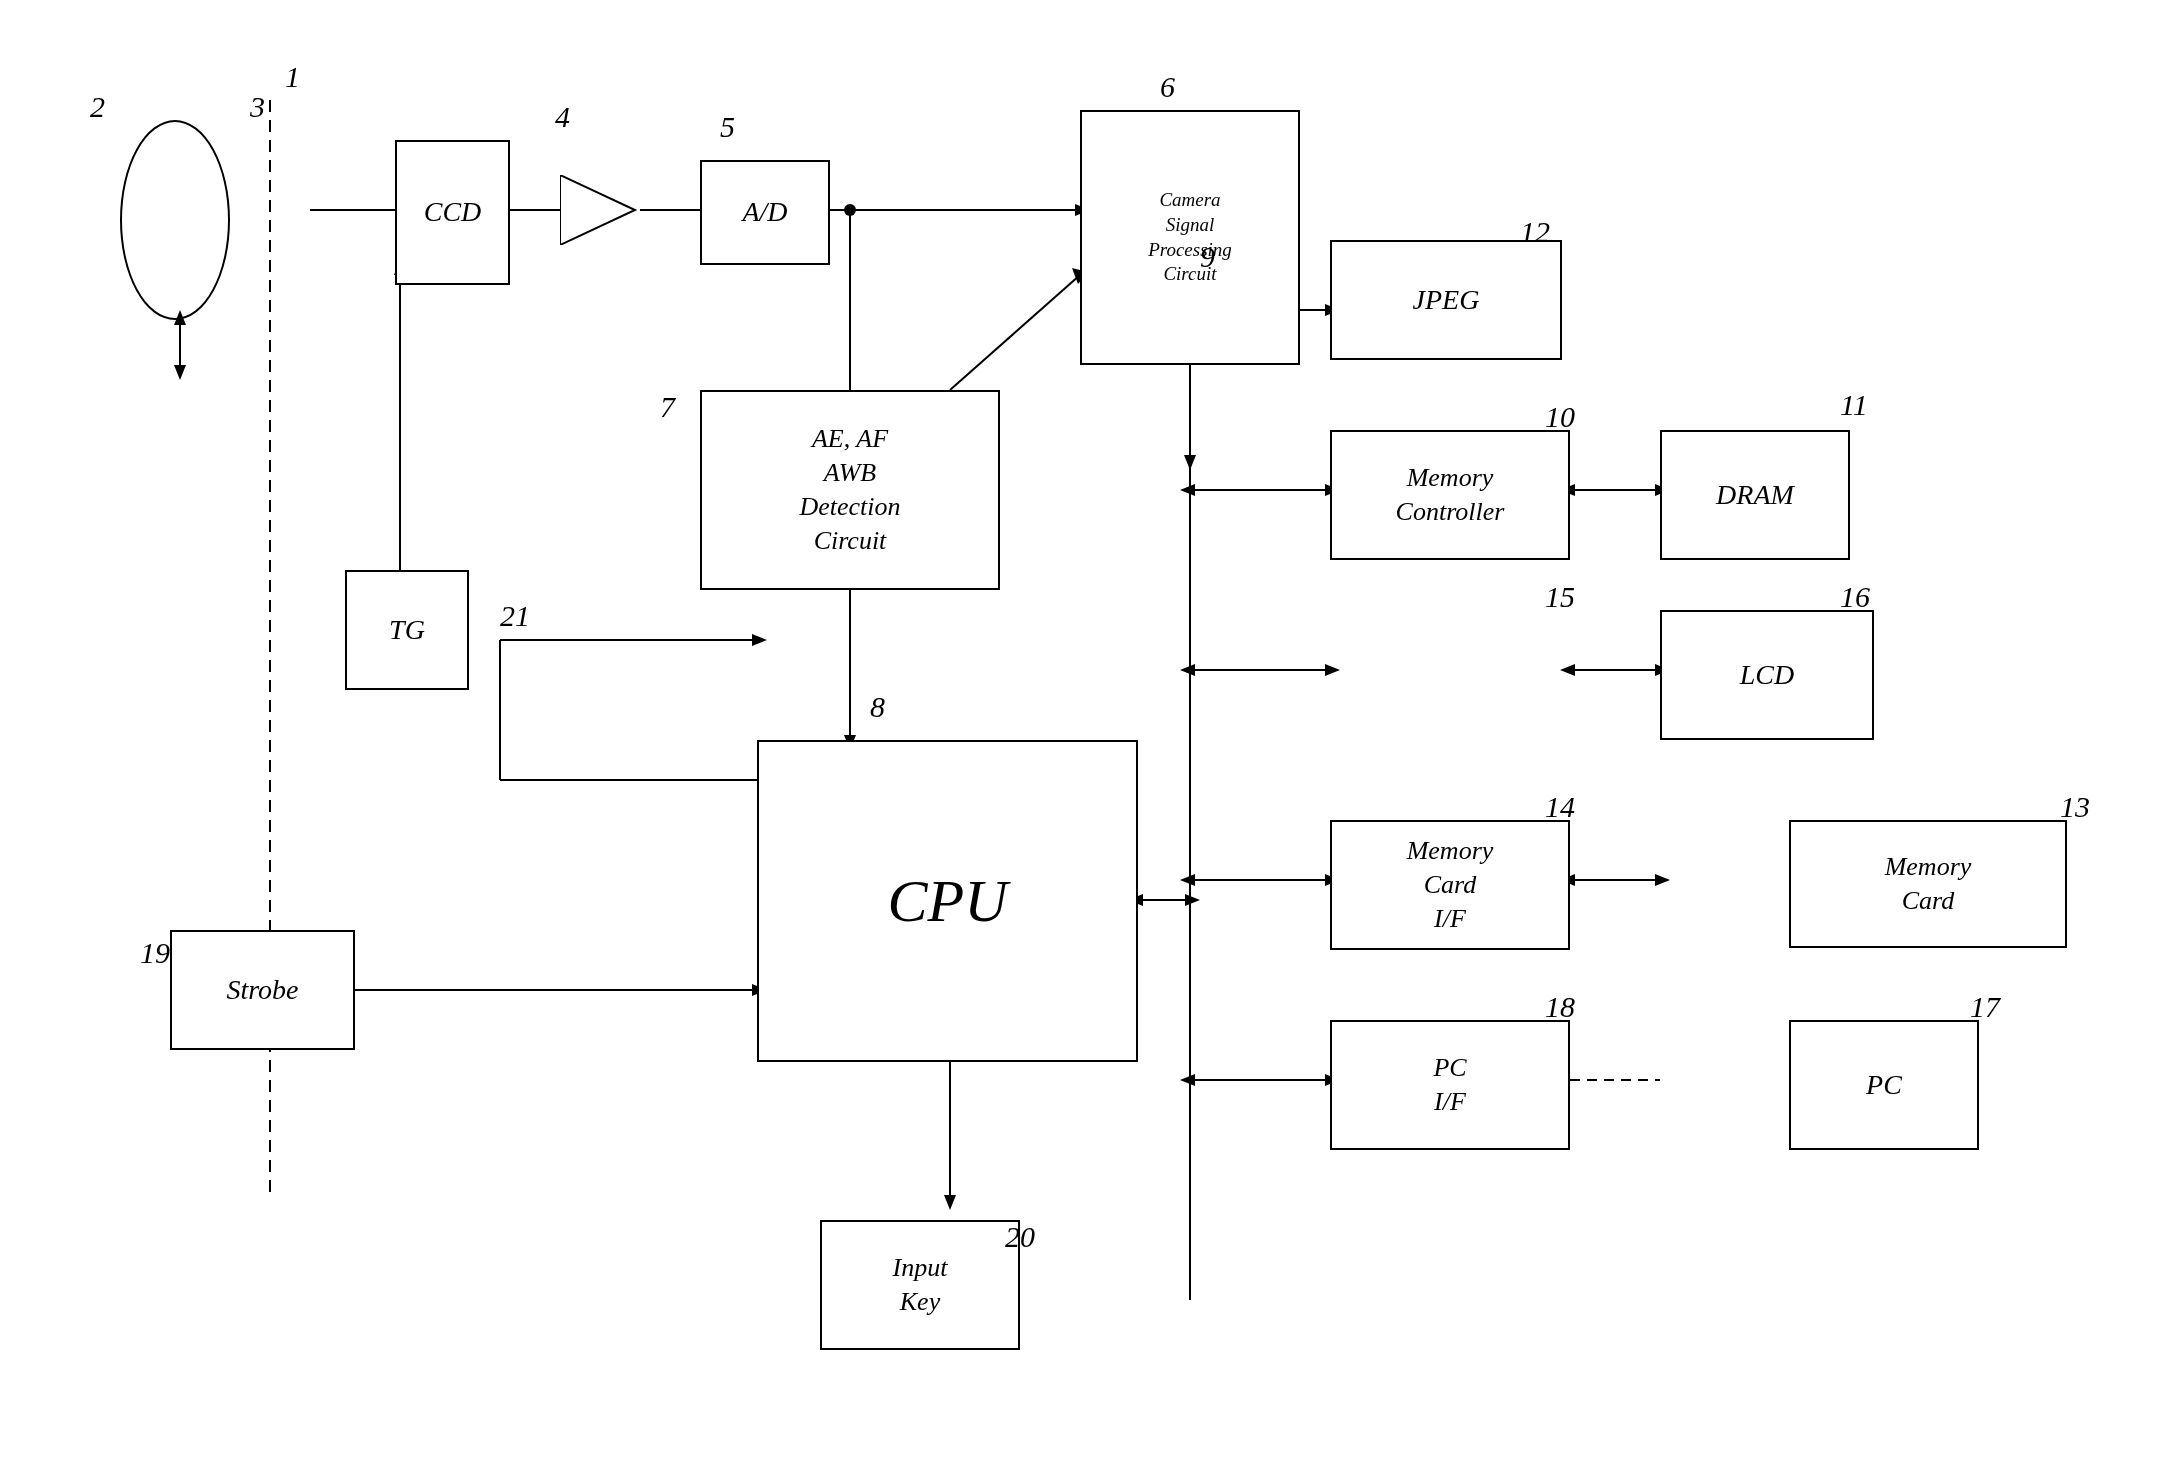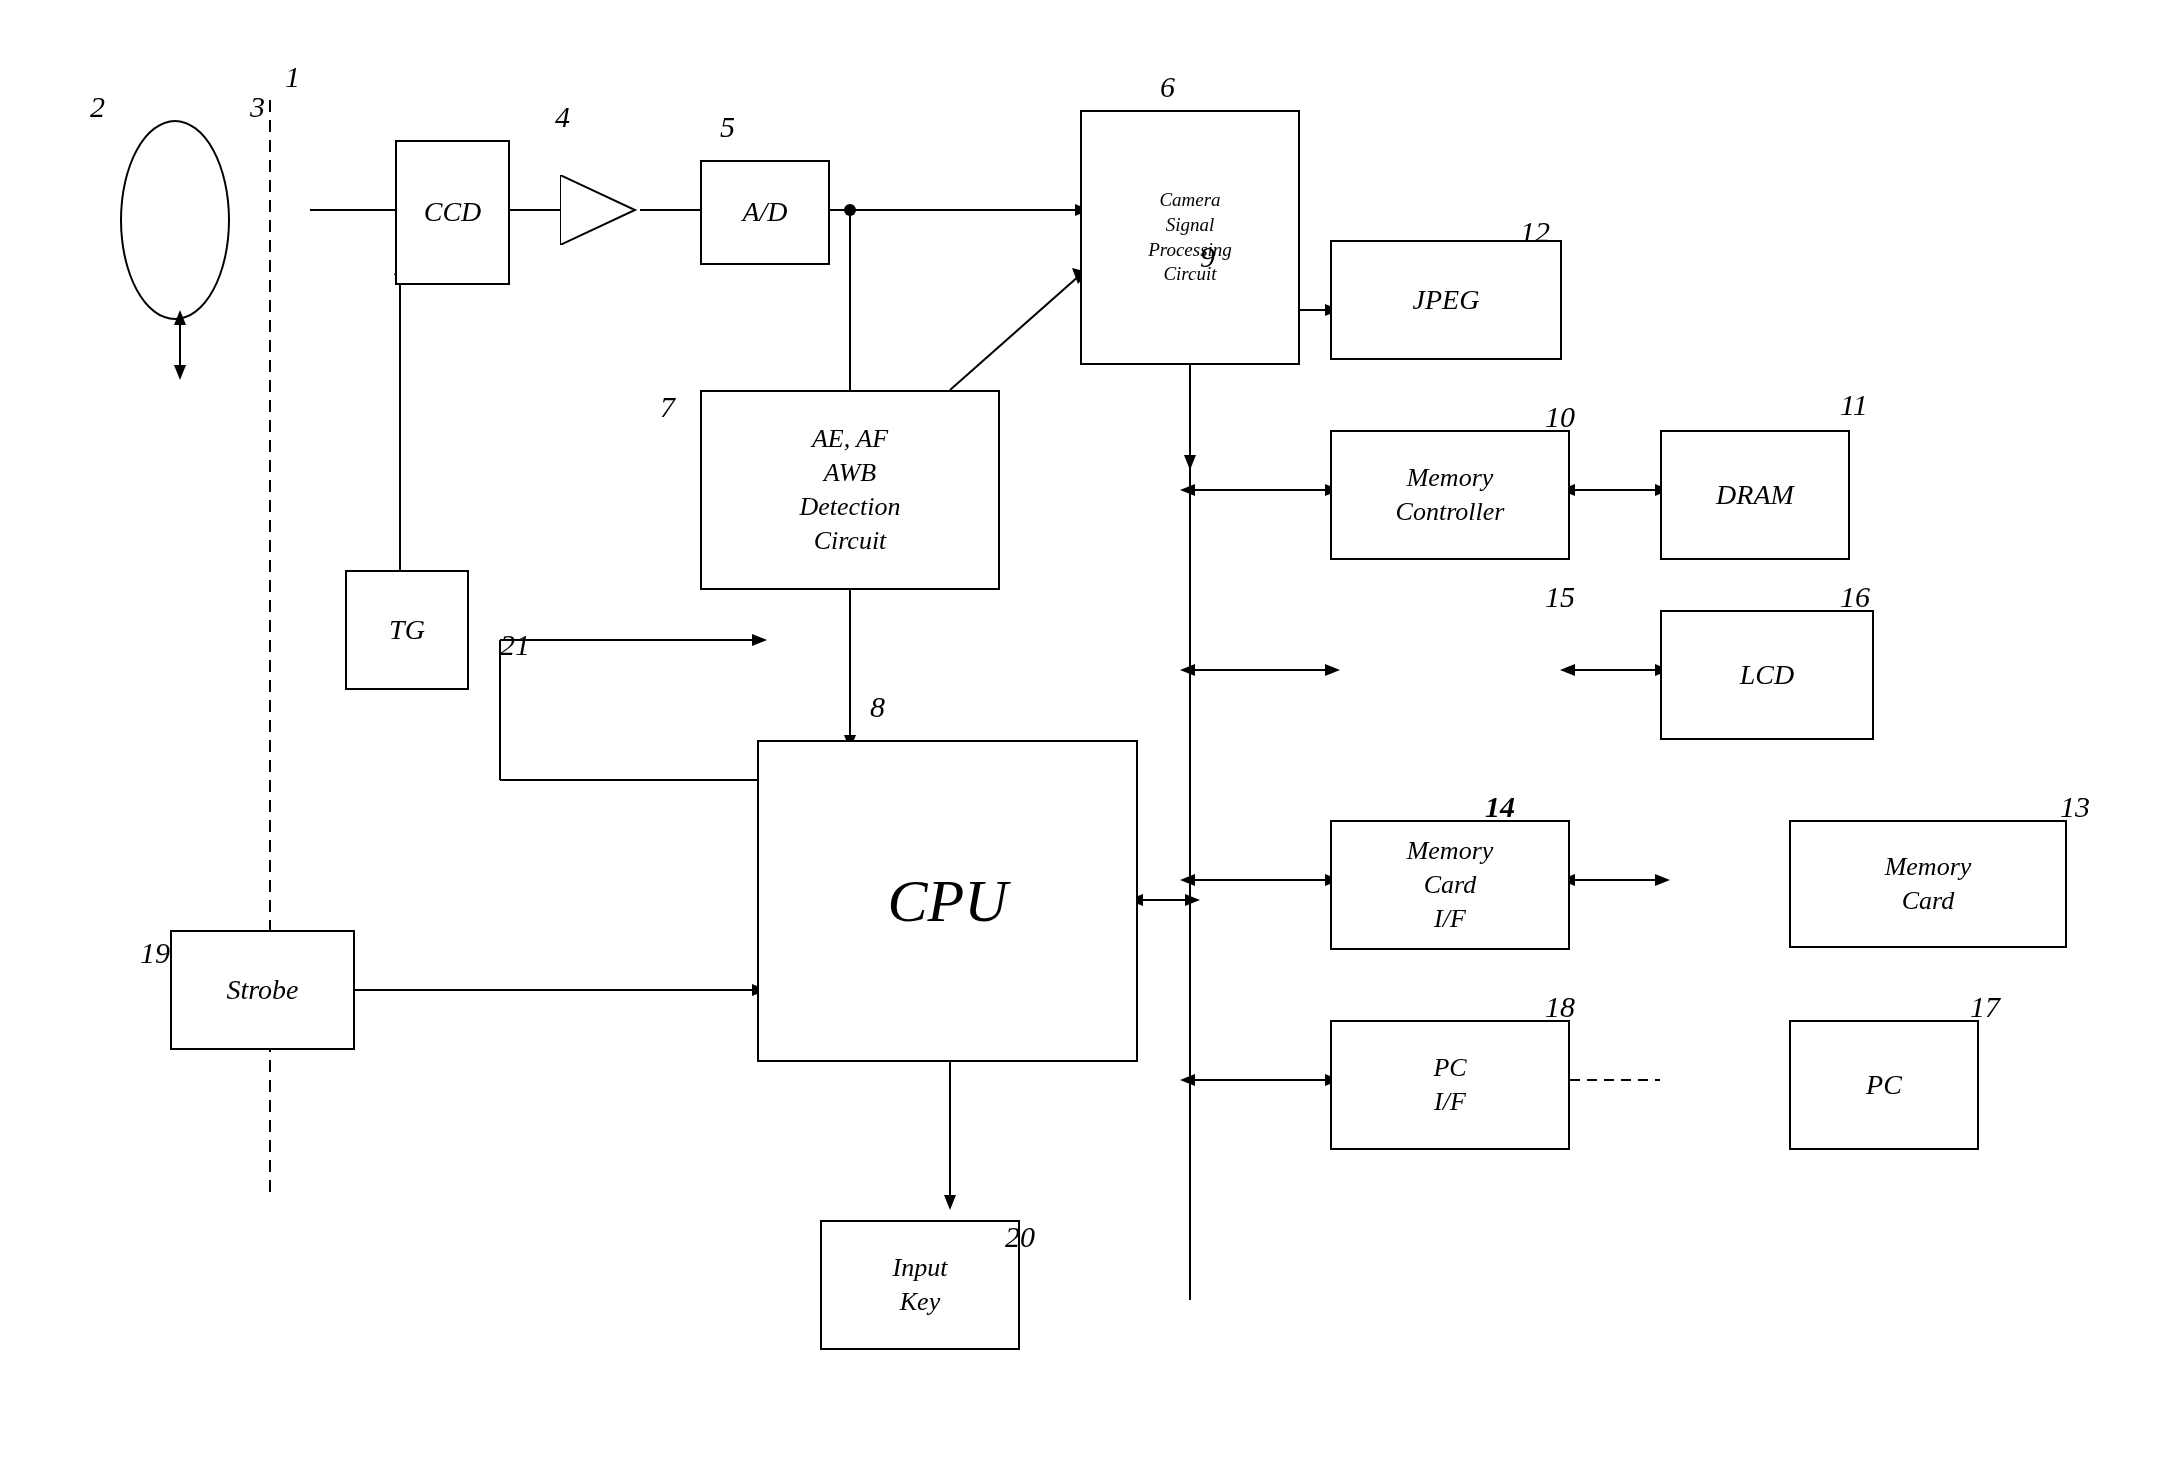--- a/index.html
+++ b/index.html
@@ -193,21 +193,21 @@
   <div class="block" style="left:757px; top:740px; width:381px; height:322px;">
     <span style="font-style:italic; font-size:60px;">CPU</span>
   </div>
 
   <div class="label" style="left:870px; top:690px;">8</div>
 
   <div class="block" style="left:345px; top:570px; width:124px; height:120px;">
     <span>TG</span>
   </div>
 
-  <div class="label" style="left:500px; top:628px;">21</div>
+  <div class="label" style="left:500px; top:599px;">21</div>
 
   <div class="label" style="left:1200px; top:240px;">9</div>
 
   <div class="block" style="left:1330px; top:240px; width:232px; height:120px;">
     <span>JPEG</span>
   </div>
 
   <div class="label" style="left:1520px; top:215px;">12</div>
 
   <div class="block" style="left:1330px; top:430px; width:240px; height:130px;">
@@ -228,21 +228,21 @@
   <div class="block" style="left:1660px; top:610px; width:214px; height:130px;">
     <span>LCD</span>
   </div>
 
   <div class="label" style="left:1840px; top:580px;">16</div>
 
   <div class="block" style="left:1330px; top:820px; width:240px; height:130px;">
     <span style="font-size:26px;">Memory<br>Card<br>I/F</span>
   </div>
 
-  <div class="label" style="left:1485px; top:790px;font-weight:bold;">14</div>
+  <div class="label" style="left:1545px; top:790px;">14</div>
 
   <div class="block" style="left:1789px; top:998px; width:278px; height:128px; top:820px;">
     <span style="font-size:26px;">Memory<br>Card</span>
   </div>
 
   <div class="label" style="left:2060px; top:790px;">13</div>
 
   <div class="block" style="left:1330px; top:1020px; width:240px; height:130px;">
     <span style="font-size:26px;">PC<br>I/F</span>
   </div>

